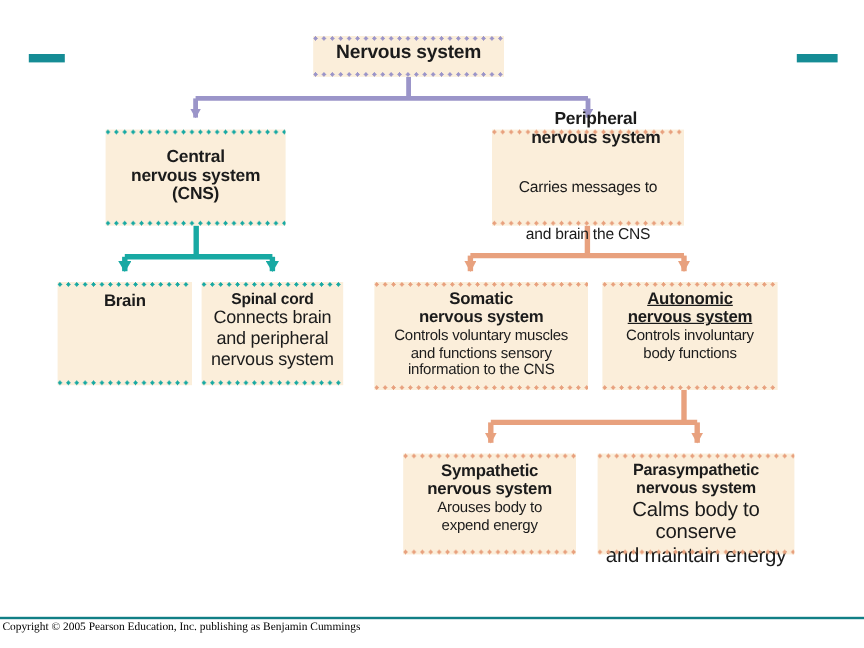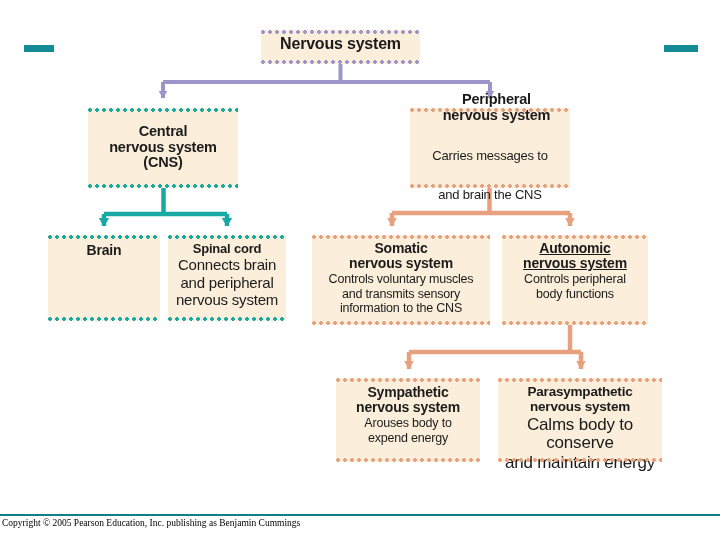--- a/index.html
+++ b/index.html
@@ -235,28 +235,28 @@
     <div class="title">Spinal cord</div>
     <div class="desc">Connects brain</div>
     <div class="desc">and peripheral</div>
     <div class="desc">nervous system</div>
   </div>
 
   <div class="node orange" id="node-somatic">
     <div class="title">Somatic</div>
     <div class="title">nervous system</div>
     <div class="desc">Controls voluntary muscles</div>
-    <div class="desc">and transmits sensory</div>
+    <div class="desc">and functions sensory</div>
     <div class="desc">information to the CNS</div>
   </div>
 
   <div class="node orange" id="node-autonomic">
     <div class="title">Autonomic</div>
     <div class="title">nervous system</div>
-    <div class="desc">Controls peripheral</div>
+    <div class="desc">Controls involuntary</div>
     <div class="desc">body functions</div>
   </div>
 
   <div class="node orange" id="node-sympathetic">
     <div class="title">Sympathetic</div>
     <div class="title">nervous system</div>
     <div class="desc">Arouses body to</div>
     <div class="desc">expend energy</div>
   </div>
 

